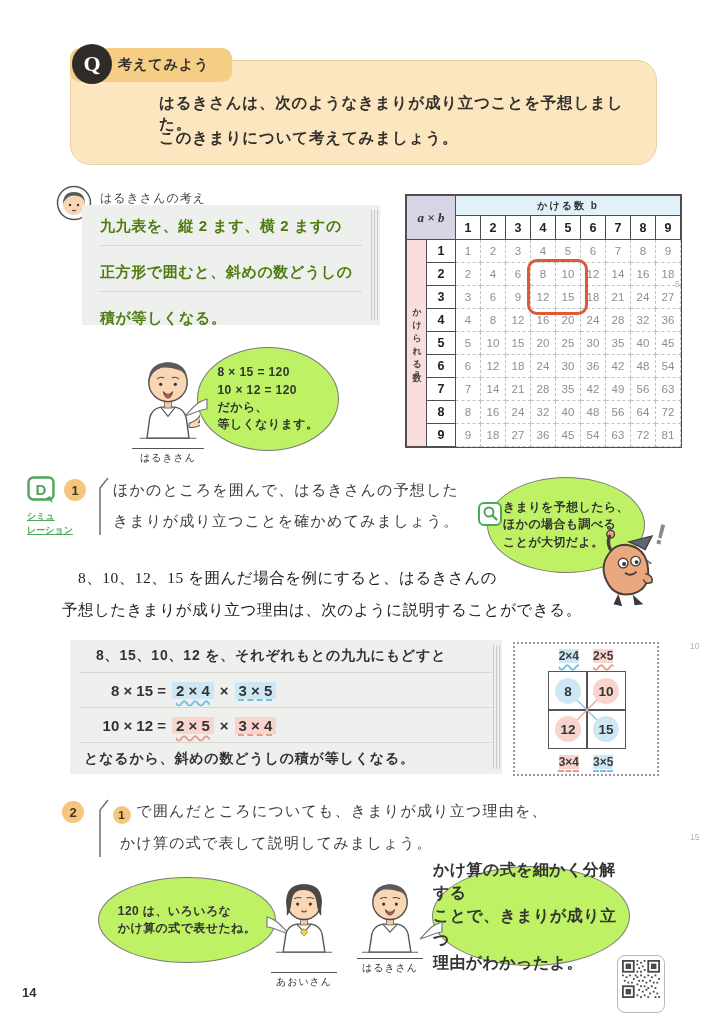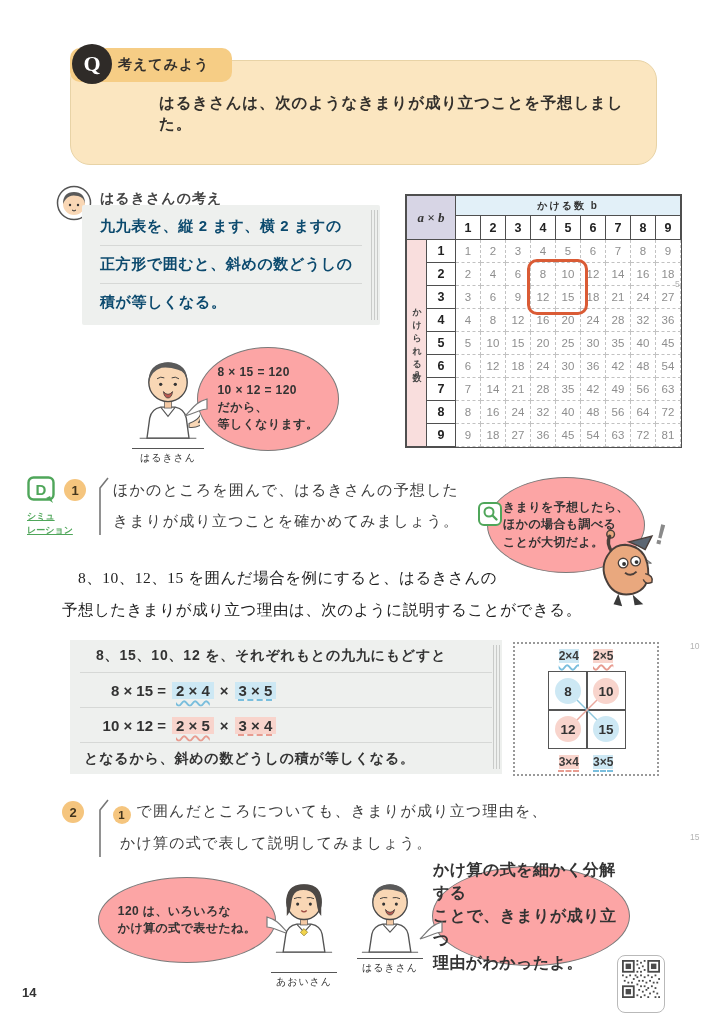--- a/index.html
+++ b/index.html
@@ -12,26 +12,26 @@
         border:1px solid #e8d3a6;border-radius:20px;}
   .qtab{left:70px;top:48px;height:34px;padding:0 22px 0 48px;background:#f6cd85;
         border-radius:10px;display:flex;align-items:center;font-weight:700;font-size:14px;
         letter-spacing:1px;color:#33302c;}
   .qbadge{left:72px;top:44px;width:40px;height:40px;border-radius:50%;background:#2f2b28;
         color:#fff;font-weight:700;font-size:22px;display:flex;align-items:center;
         justify-content:center;font-family:"Liberation Serif",serif;}
   .qline{left:88px;font-weight:700;font-size:15.5px;letter-spacing:0.8px;color:#33302c;}
 
   
-  .ideahd{left:100px;top:190px;font-size:14px;font-weight:700;letter-spacing:1px;color:#444;}
+  .ideahd{left:100px;top:190px;font-size:12px;font-weight:400;letter-spacing:1px;color:#444;}
   .ideabox{left:82px;top:205px;width:298px;height:120px;background:#eef0ee;border-radius:2px;}
   .ideabox::after{content:"";position:absolute;top:5px;bottom:5px;right:2px;width:7px;
         background:repeating-linear-gradient(90deg,#c9cbc9 0 1px,transparent 1px 3px);}
-  .idearow{margin:0 18px;height:37px;display:flex;align-items:center;font-weight:700;
-        font-size:15px;letter-spacing:0.6px;color:#0c4a6e;text-align:center;}
+  .idearow{margin:8px 18px;height:37px;display:flex;align-items:center;font-weight:700;
+        font-size:15px;letter-spacing:0.6px;color:#4d7c0f;text-align:center;}
   .idearow.rule{border-bottom:1px solid #d6d8d6;}
   .avatar-mini{left:56px;top:185px;}
 
   
   .ttwrap{left:405px;top:194px;border:1.6px solid #4f4f4f;background:#fff;}
   table.tt{border-collapse:collapse;table-layout:fixed;}
   table.tt td{box-sizing:border-box;text-align:center;vertical-align:middle;padding:0;
         border:1px dashed #c2c2c2;}
   table.tt td.corner{background:#d7d5e5;font-family:"Liberation Serif",serif;font-style:italic;
         font-size:13px;font-weight:700;color:#333;border:1px solid #4f4f4f;}
@@ -42,21 +42,21 @@
   table.tt td.rownum{font-size:12.5px;font-weight:700;color:#222;border:1px solid #4f4f4f;
         background:#fff;}
   table.tt td.sidelabel{background:#f9dedd;border:1px solid #4f4f4f;}
   table.tt td.cell{height:23px;font-size:11.5px;color:#8e8e8e;background:#fff;}
   .sltext{writing-mode:vertical-rl;text-orientation:upright;font-size:9px;letter-spacing:2.5px;
         font-weight:700;color:#444;}
   .ring{left:121px;top:64px;width:55px;height:50px;border:3px solid #da5b35;border-radius:10px;
         pointer-events:none;}
 
   
-  .bubble{background:#fca5a5;border:1.4px solid #7a7a7a;border-radius:50%;
+  .bubble{background:#bef264;border:1.4px solid #7a7a7a;border-radius:50%;
         display:flex;align-items:center;justify-content:center;}
   .bubble .inner{font-weight:700;font-size:12.5px;line-height:1.45;letter-spacing:0.4px;color:#333;}
   .tail{position:absolute;}
   .namebar{border-top:1.2px solid #555;text-align:center;font-size:10px;letter-spacing:1px;
         color:#333;padding-top:2px;}
 
   
   .numcircle{width:22px;height:22px;border-radius:50%;background:#f5c57e;color:#43351d;
         font-weight:700;font-size:13px;display:flex;align-items:center;justify-content:center;}
   .numchip{display:inline-flex;width:18px;height:18px;border-radius:50%;background:#f5c57e;
@@ -102,20 +102,21 @@
   .pagenum{left:22px;top:985px;font-size:13px;font-weight:700;color:#333;}
   .mline{color:#b3b3b3;font-size:8.5px;}
 </style>
 </head>
 <body>
 
 <div class="page">
 
   <div class="abs qbox">
     <div class="abs qline" style="top:32px;">はるきさんは、次のようなきまりが成り立つことを予想しました。</div>
+    <div class="abs qline" style="top:67px;">このきまりについて考えてみましょう。</div>
   </div>
   <div class="abs qtab">
     <span>考えてみよう</span>
   </div>
   <div class="abs qbadge">
     <span>Q</span>
   </div>
 
   <div class="abs avatar-mini">
     <svg width="36" height="36" viewBox="0 0 36 36">

